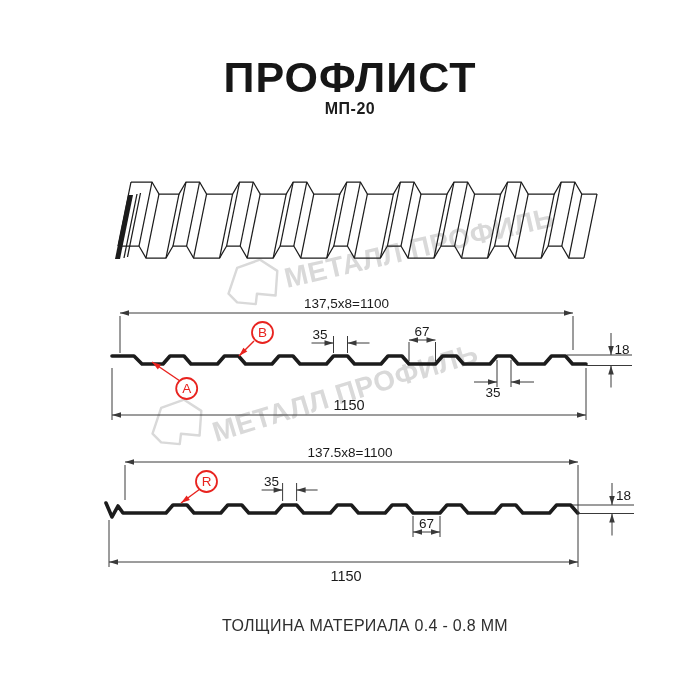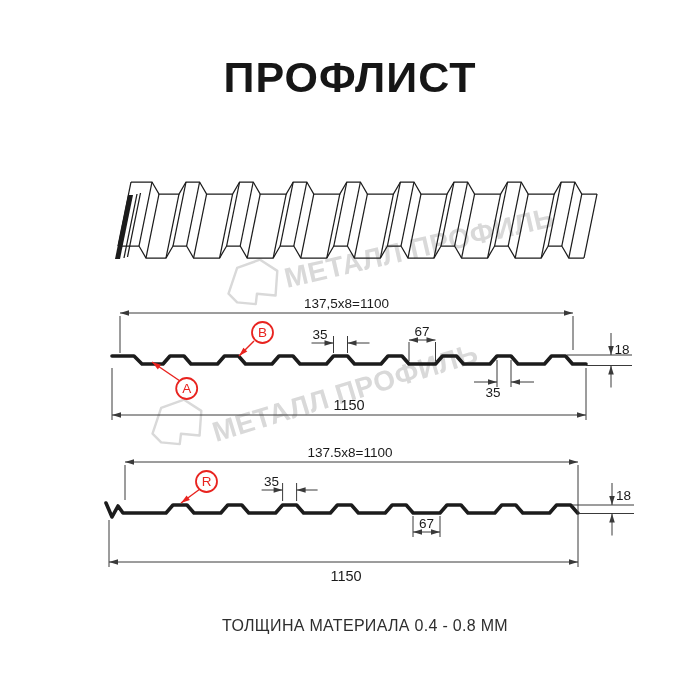--- a/index.html
+++ b/index.html
@@ -27,20 +27,21 @@
   .dt.start{text-anchor:start;}
   .wmtext{font-weight:700;font-size:28px;fill:var(--wm,#d9d9d9);letter-spacing:.5px;}
   .wmlogo{fill:none;stroke:var(--wm,#d9d9d9);stroke-width:2.4;stroke-linejoin:round;}
 </style>
 </head>
 <body>
 
 <div class="stage">
 
   <div class="title">ПРОФЛИСТ</div>
+  <div class="subtitle">МП-20</div>
 
   <svg viewBox="0 0 700 700" width="700" height="700">
 
     <g>
       <path class="wmlogo" transform="translate(228,308) rotate(-10)" d="M3,-14 L16,-38 L40,-42 L55,-28 L49,-4 L31,-9 L28,1 L10,-4 Z"></path>
       <text class="wmtext" transform="translate(287,288) rotate(-13)">МЕТАЛЛ ПРОФИЛЬ</text>
     </g>
     <g>
       <path class="wmlogo" transform="translate(152,448) rotate(-10)" d="M3,-14 L16,-38 L40,-42 L55,-28 L49,-4 L31,-9 L28,1 L10,-4 Z"></path>
       <text class="wmtext" transform="translate(216,442) rotate(-17)">МЕТАЛЛ ПРОФИЛЬ</text>

